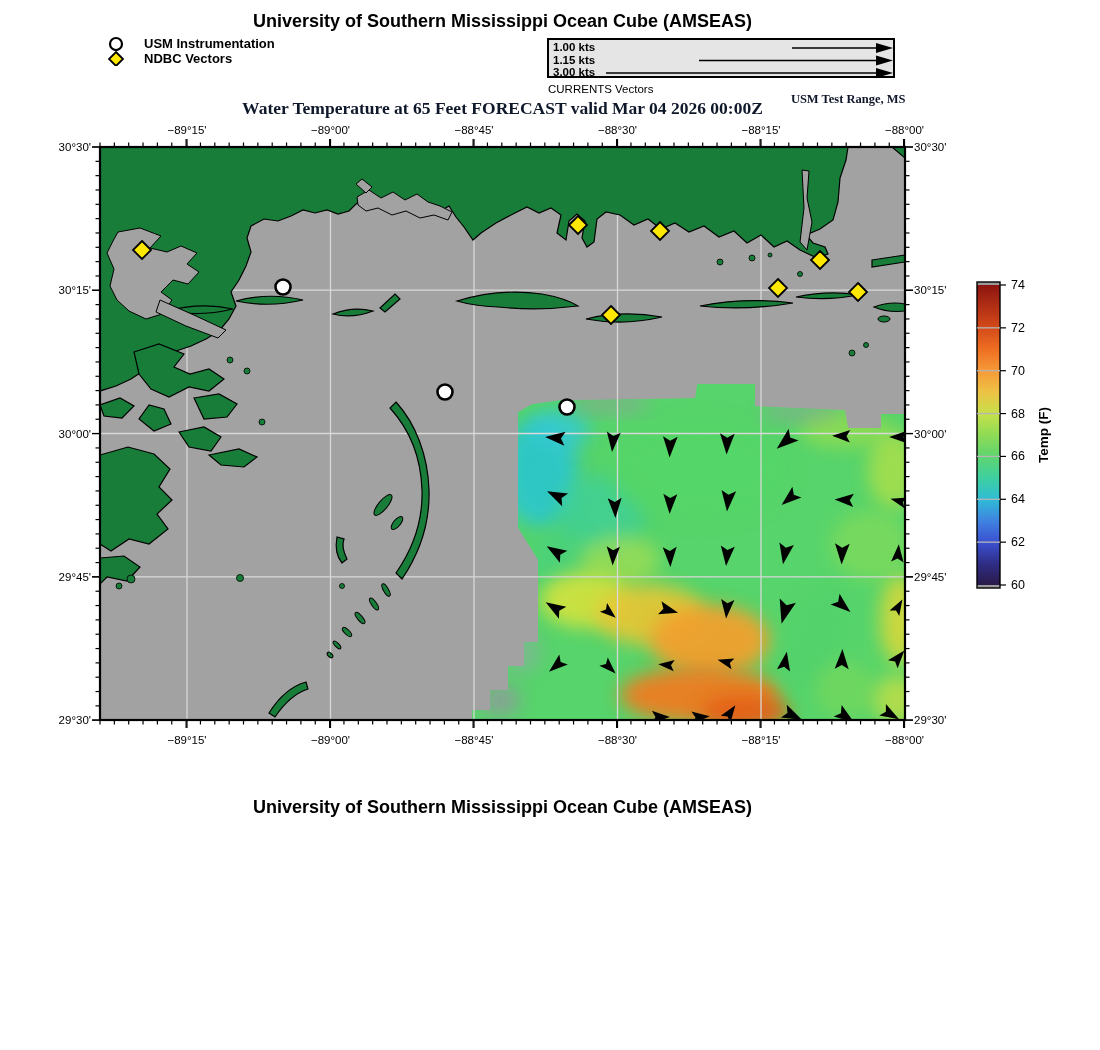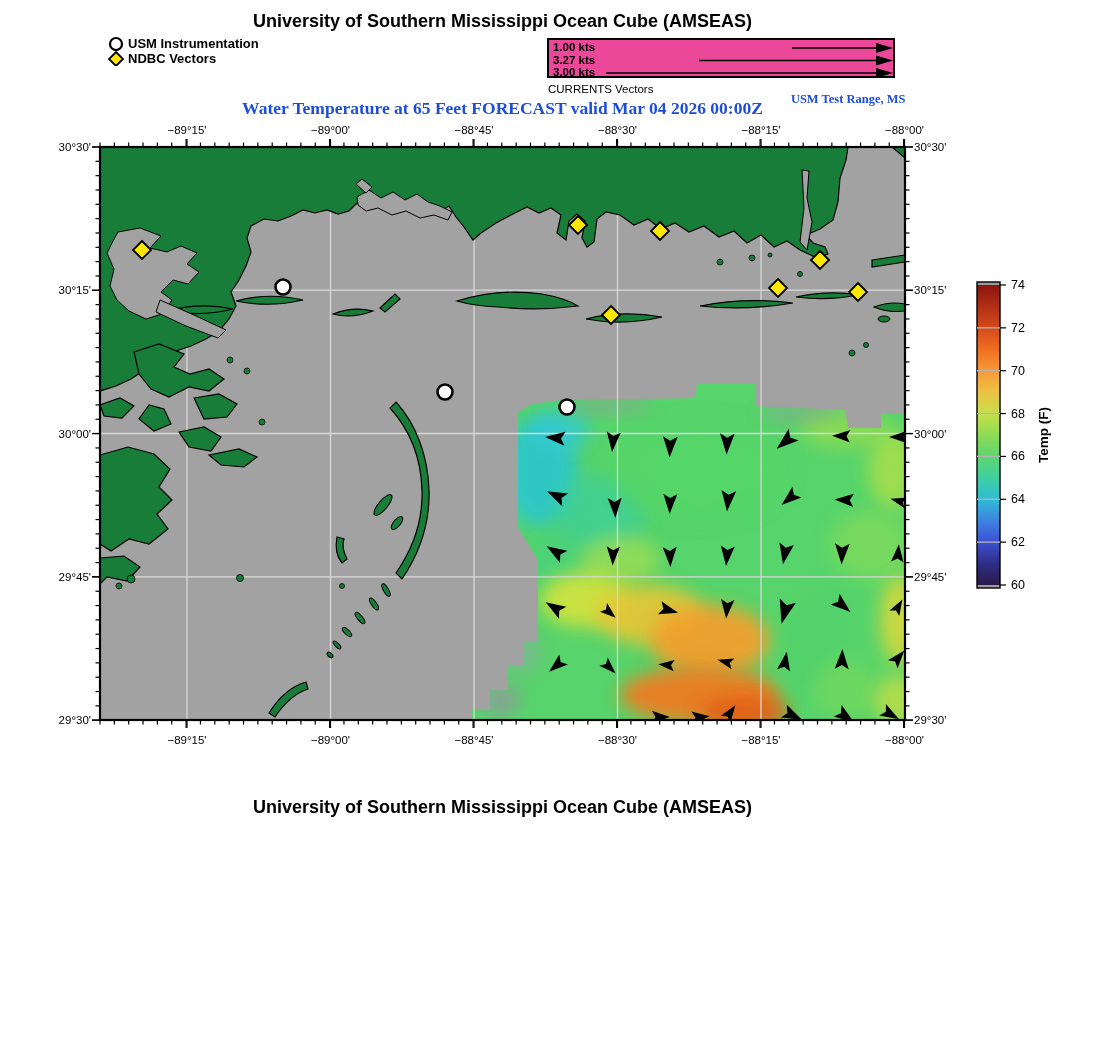--- a/index.html
+++ b/index.html
@@ -1,28 +1,28 @@
 <!DOCTYPE html>
 <html><head>
 <meta charset="utf-8">
 <style>
   html,body{margin:0;padding:0;background:#ffffff;}
   .canvas{position:relative;width:1100px;height:1050px;background:#ffffff;overflow:hidden;
           font-family:"Liberation Sans",sans-serif;}
   .abs{position:absolute;}
   .title{left:100px;top:11px;width:805px;text-align:center;font-size:18px;font-weight:bold;color:#000;}
   .footer-title{left:100px;top:797px;width:805px;text-align:center;font-size:18px;font-weight:bold;color:#000;}
-  .subtitle-wrap{left:100px;top:98px;width:805px;text-align:center;color:#1d4ed8;
+  .subtitle-wrap{left:100px;top:98px;width:805px;text-align:center;color:#0f172a;
                  font-family:"Liberation Serif",serif;font-size:17.5px;font-weight:bold;}
   .subtitle-main{position:relative;display:inline-block;white-space:nowrap;}
   .subtitle-sup{position:absolute;left:100%;top:-6px;font-size:12.5px;white-space:nowrap;margin-left:28px;}
   .legend{left:108px;top:36px;}
-  .legend-row{display:flex;align-items:center;height:15px;}
+  .legend-row{display:flex;align-items:center;height:15px;gap:16px;}
   .legend-row span.lab{font-size:13px;font-weight:bold;margin-left:3px;}
-  .cur-box{left:547px;top:38px;width:344px;height:36px;border:2.5px solid #000;background:#ec4899;}
+  .cur-box{left:547px;top:38px;width:344px;height:36px;border:2.5px solid #000;background:#e5e5e5;}
   .cur-lab{position:absolute;left:4px;font-size:11.5px;font-weight:bold;line-height:11px;}
   .cur-title{left:548px;top:83px;font-size:11.5px;font-weight:normal;}
   svg text{fill:#000;}
 </style>
 </head>
 <body>
 <div class="canvas">
 
   <div class="abs title">University of Southern Mississippi Ocean Cube (AMSEAS)</div>
 
@@ -44,21 +44,21 @@
   <div class="abs cur-box">
     <svg width="344" height="36" style="position:absolute;left:0;top:0" id="curSvg">
         <line x1="243" y1="8" x2="327" y2="8" stroke="#000" stroke-width="1.6"></line>
         <path d="M344,8 L327,3 L327,13 Z" fill="#000"></path>
         <line x1="150" y1="20.5" x2="327" y2="20.5" stroke="#000" stroke-width="1.6"></line>
         <path d="M344,20.5 L327,15.5 L327,25.5 Z" fill="#000"></path>
         <line x1="57" y1="33" x2="327" y2="33" stroke="#000" stroke-width="1.6"></line>
         <path d="M344,33 L327,28 L327,38 Z" fill="#000"></path>
       </svg>
     <div class="cur-lab" style="top:2px">1.00 kts</div>
-    <div class="cur-lab" style="top:14.5px">3.27 kts</div>
+    <div class="cur-lab" style="top:14.5px">1.15 kts</div>
     <div class="cur-lab" style="top:27px">3.00 kts</div>
   </div>
   <div class="abs cur-title">CURRENTS Vectors</div>
 
   <div class="abs subtitle-wrap">
     <span class="subtitle-main"><span>Water Temperature at 65 Feet FORECAST valid Mar 04 2026 00:00Z</span><span class="subtitle-sup">USM Test Range, MS</span></span>
   </div>
 
   <svg id="figSvg" class="abs" style="left:0;top:0" width="1100" height="1050">
       <defs>

